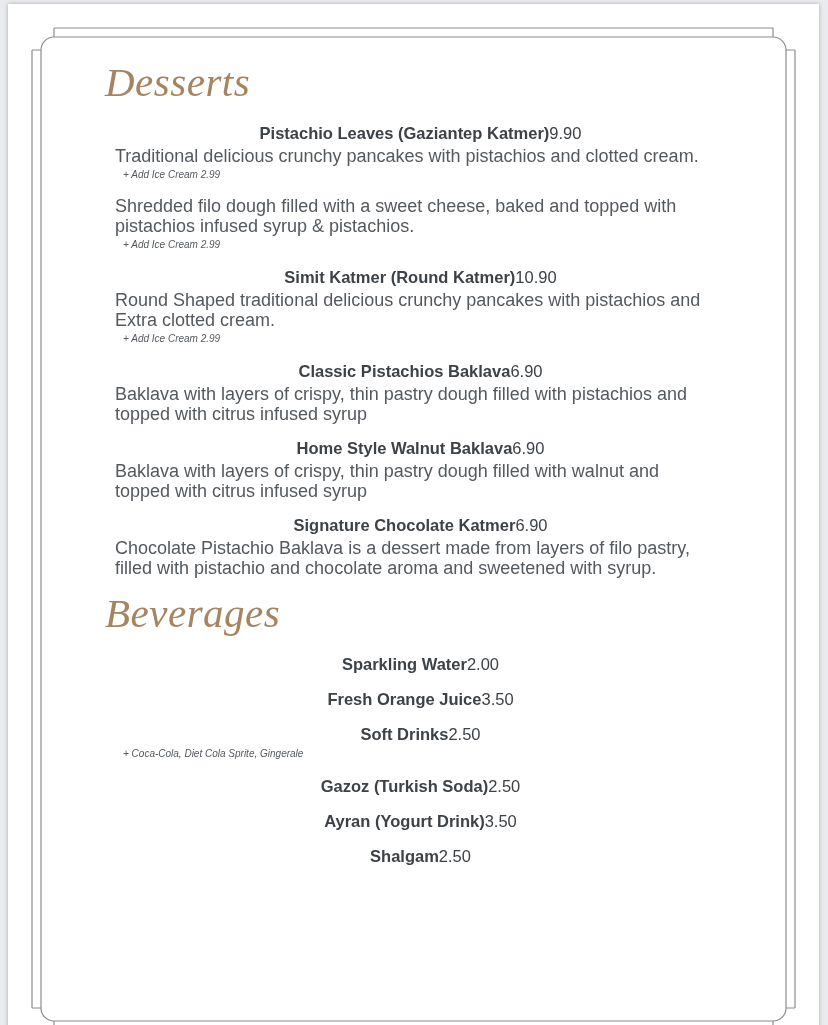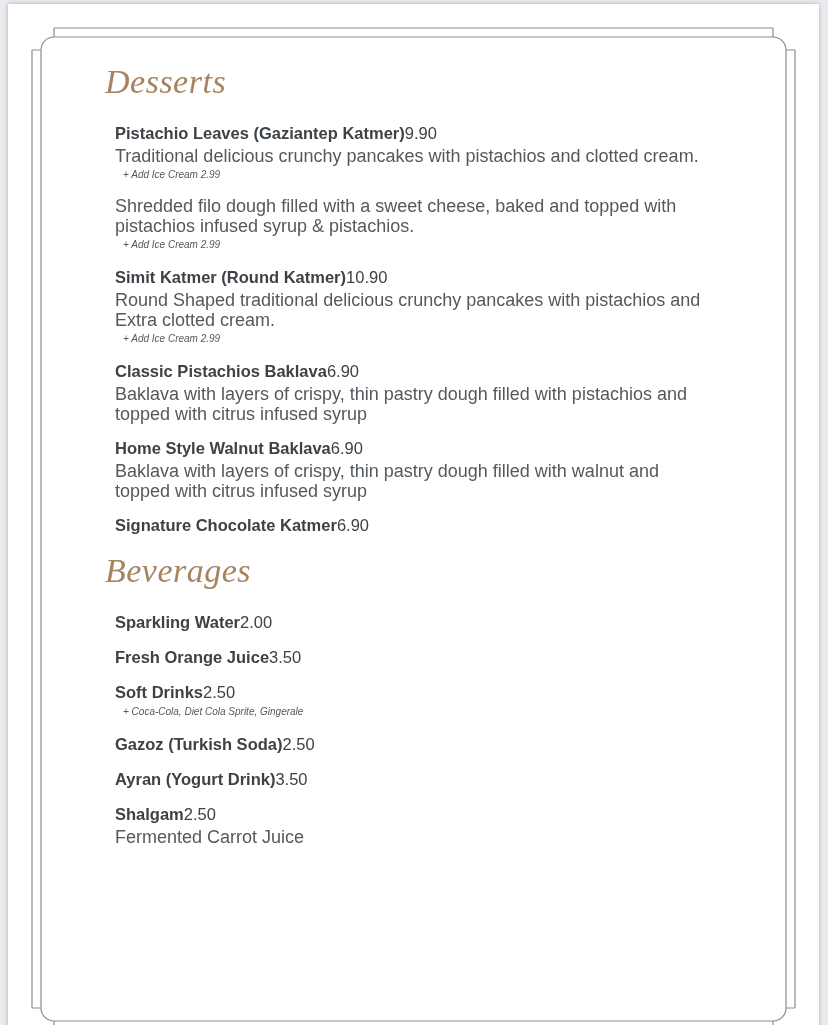--- a/index.html
+++ b/index.html
@@ -38,32 +38,32 @@
     position: absolute;
     left: 97px;
     top: 56px;
     width: 621px;
   }
   .section-title {
     margin: 0 0 18px 0;
     font-family: "Liberation Serif", serif;
     font-style: italic;
     font-weight: 400;
-    font-size: 34px;
+    font-size: 41px;
     line-height: 44px;
     letter-spacing: 0.5px;
     color: var(--accent, #a6845f);
   }
   .menu-item {
     padding-left: 10px;
     margin-bottom: 13px;
   }
   .item-row {
     display: flex;
-    justify-content: flex-start;
+    justify-content: center;
     align-items: baseline;
   }
   .item-name {
     font-size: 16.5px;
     font-weight: 700;
     line-height: 22px;
     color: var(--title-color, #3d4247);
   }
   .item-price {
     font-size: 16.5px;
@@ -138,20 +138,21 @@
       <span class="item-price">6.90</span>
     </div>
     <div class="item-desc">Baklava with layers of crispy, thin pastry dough filled with walnut and topped with citrus infused syrup</div>
 
   </div>
         <div class="menu-item">
     <div class="item-row">
       <span class="item-name">Signature Chocolate Katmer</span>
       <span class="item-price">6.90</span>
     </div>
+    <div class="item-desc">Chocolate Pistachio Baklava is a dessert made from layers of filo pastry, filled with pistachio and chocolate aroma and sweetened with syrup.</div>
 
   </div>
       </section>
       <section class="menu-section">
     <h2 class="section-title">Beverages</h2>
         <div class="menu-item">
     <div class="item-row">
       <span class="item-name">Sparkling Water</span>
       <span class="item-price">2.00</span>
     </div>
@@ -184,18 +185,17 @@
       <span class="item-name">Ayran (Yogurt Drink)</span>
       <span class="item-price">3.50</span>
     </div>
 
   </div>
         <div class="menu-item">
     <div class="item-row">
       <span class="item-name">Shalgam</span>
       <span class="item-price">2.50</span>
     </div>
-    <div class="item-desc">Fermented Carrot Juice</div>
 
   </div>
       </section>
     </div>
 </div>
 
 </body></html>

